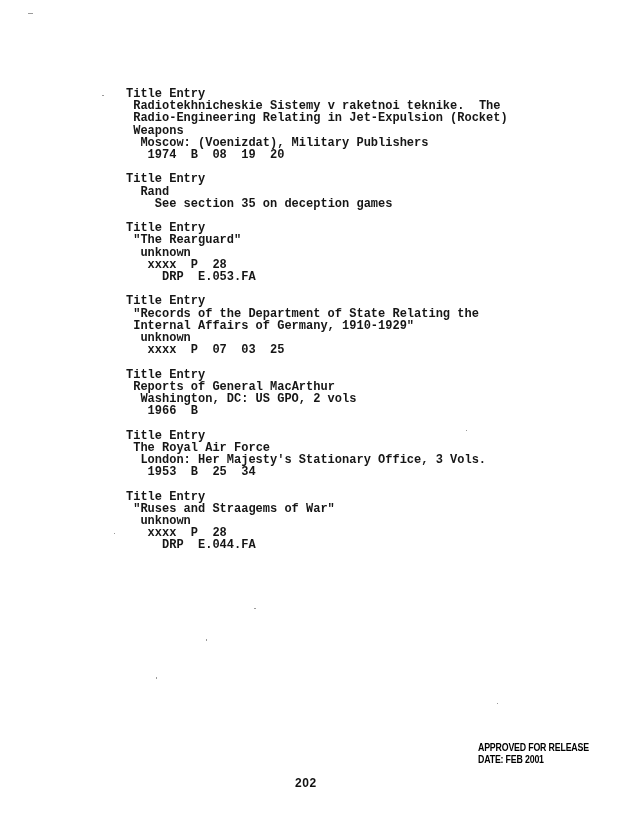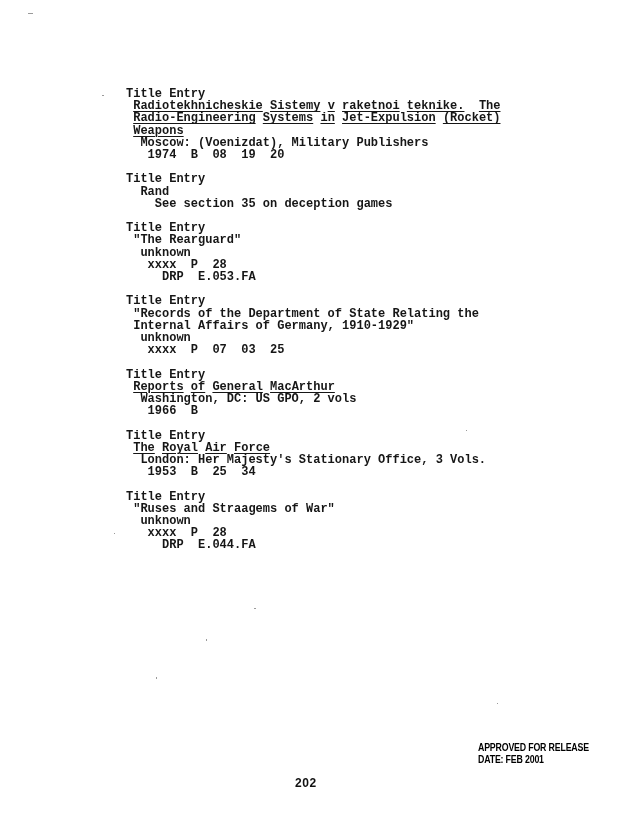--- a/index.html
+++ b/index.html
@@ -17,21 +17,20 @@
     top: 77px;
     font-size: 12px;
     line-height: 12.2px;
     font-weight: bold;
     color: #161616;
     margin-top: 11px;
   }
   .entry { margin-bottom: 12.2px; }
   .line { white-space: pre; }
   .u {
-    text-decoration: underline;
     text-decoration-thickness: 1px;
     text-underline-offset: 2px;
   }
   .stamp {
     position: absolute;
     left: 478px;
     top: 742px;
     font-family: "Liberation Sans", "DejaVu Sans", sans-serif;
     font-weight: bold;
     font-size: 10px;
@@ -56,21 +55,21 @@
 </style>
 </head>
 <body>
 
 <div class="page">
 
   <div class="entries" id="entries">
       <div class="entry">
         <div class="line" style="padding-left: 0ch;">Title Entry</div>
         <div class="line" style="padding-left: 1ch;"><span class="u">Radiotekhnicheskie</span><span> </span><span class="u">Sistemy</span><span> </span><span class="u">v</span><span> </span><span class="u">raketnoi</span><span> </span><span class="u">teknike.</span><span>  </span><span class="u">The</span></div>
-        <div class="line" style="padding-left: 1ch;"><span class="u">Radio-Engineering</span><span> </span><span class="u">Systems</span><span> </span><span class="u">in</span><span> </span><span class="u">Jet-Expulsion</span><span> </span><span class="u">(Rocket)</span></div>
+        <div class="line" style="padding-left: 1ch;"><span class="u">Radio-Engineering</span><span> </span><span class="u">Relating</span><span> </span><span class="u">in</span><span> </span><span class="u">Jet-Expulsion</span><span> </span><span class="u">(Rocket)</span></div>
         <div class="line" style="padding-left: 1ch;"><span class="u">Weapons</span></div>
         <div class="line" style="padding-left: 2ch;">Moscow: (Voenizdat), Military Publishers</div>
         <div class="line" style="padding-left: 3ch;">1974  B  08  19  20</div>
       </div>
       <div class="entry">
         <div class="line" style="padding-left: 0ch;">Title Entry</div>
         <div class="line" style="padding-left: 2ch;">Rand</div>
         <div class="line" style="padding-left: 4ch;">See section 35 on deception games</div>
       </div>
       <div class="entry">

